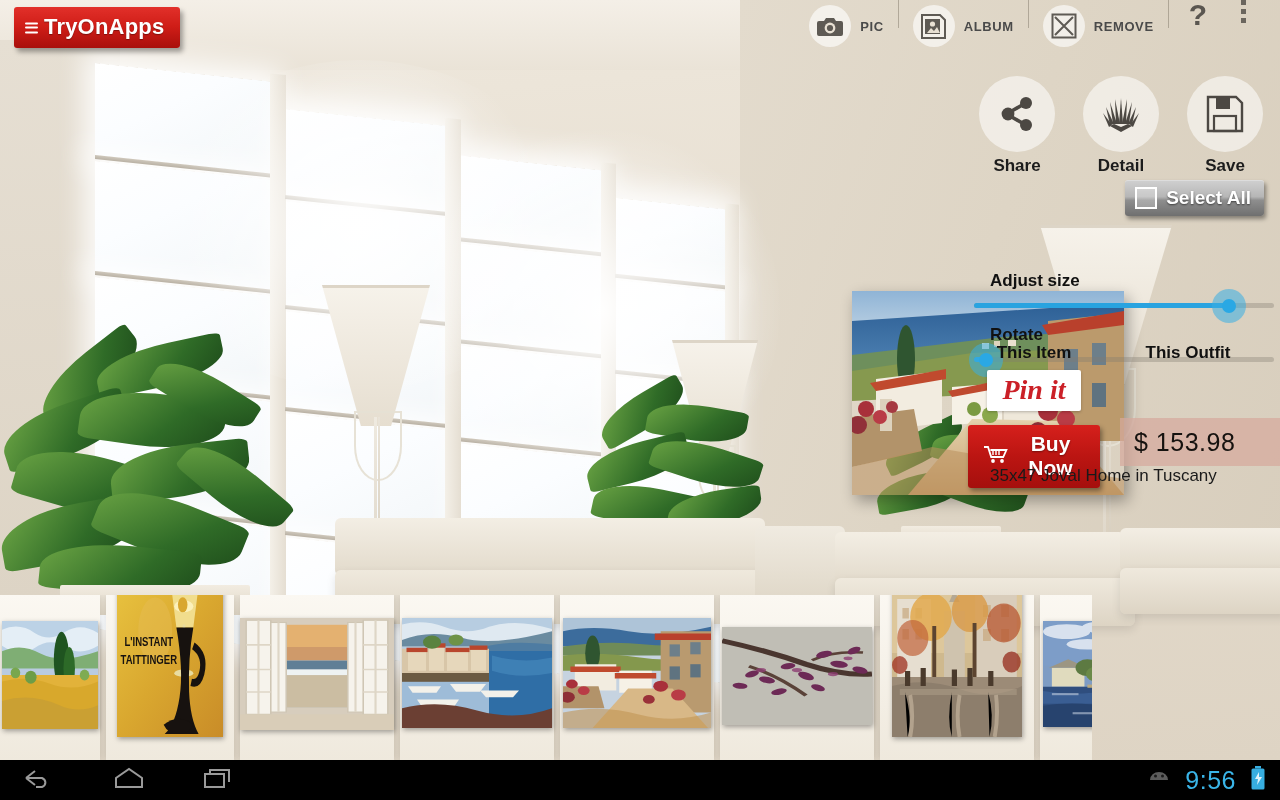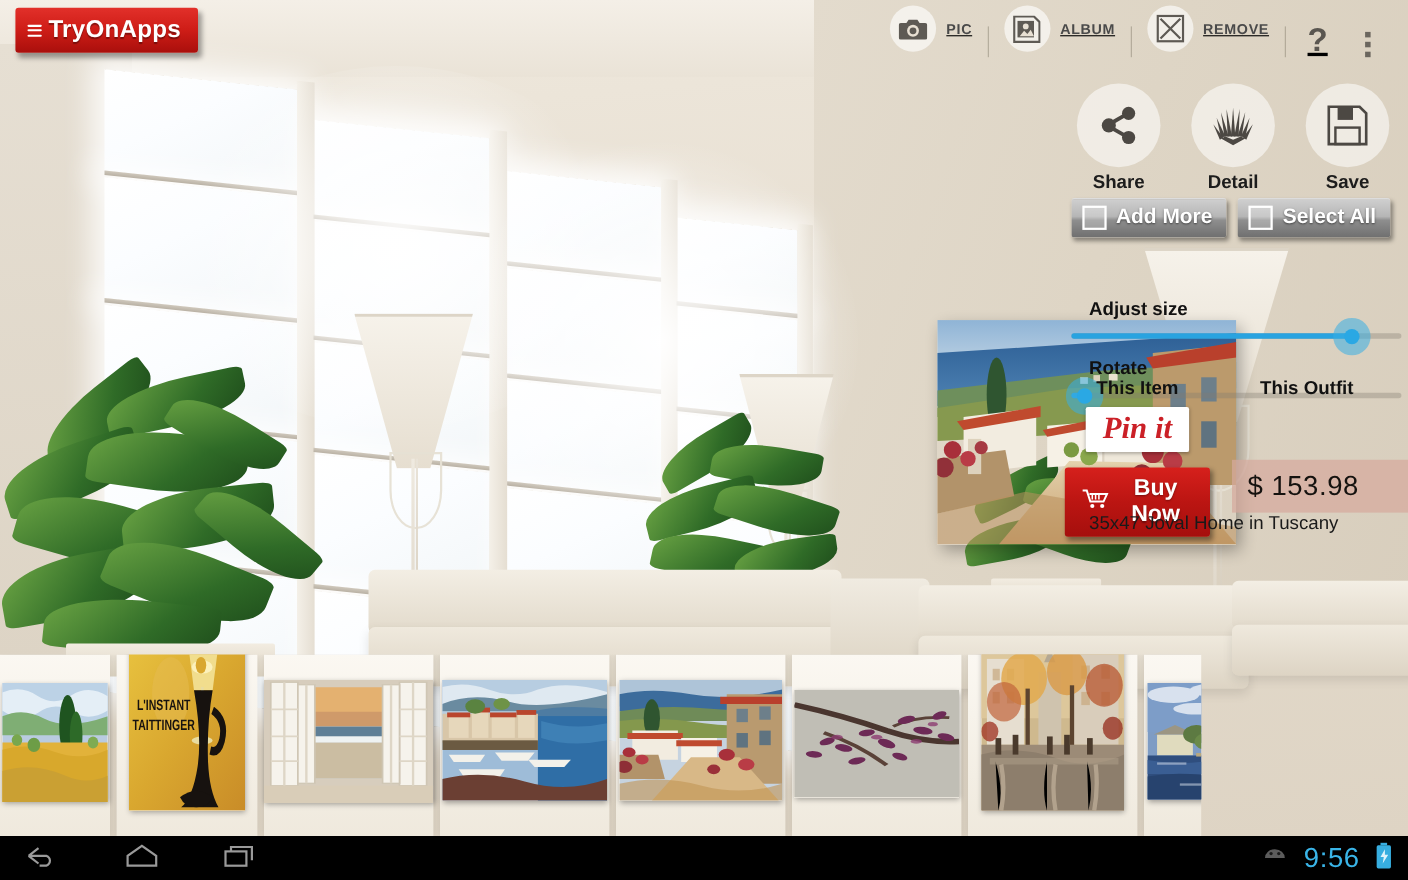--- a/index.html
+++ b/index.html
@@ -52,21 +52,21 @@
   .sofa-arm{position:absolute;background:linear-gradient(180deg,#f0ebe1,#dbd2c1);border-radius:6px;}
 
   
   .topbar{position:absolute;left:0;top:0;width:1280px;height:52px;z-index:40;}
   .logo{position:absolute;left:14px;top:7px;padding:7px 16px 8px 30px;border-radius:3px;
         background:linear-gradient(180deg,#e2302a 0%,#cf1d17 48%,#a90f0c 100%);
         color:#fff;font-weight:bold;font-size:22px;letter-spacing:.2px;
         box-shadow:3px 4px 5px rgba(0,0,0,.35);text-shadow:0 1px 1px rgba(0,0,0,.35);}
   .logo .burger{position:absolute;left:11px;top:50%;transform:translateY(-50%);width:13px;height:11px;}
   .logo .burger i{display:block;height:2px;background:#fff;margin-bottom:2.5px;border-radius:1px;}
-  .tools{position:absolute;right:20px;top:0;height:52px;display:flex;align-items:flex-end;gap:0;text-decoration:underline;}
+  .tools{position:absolute;right:20px;top:0;height:52px;display:flex;align-items:flex-start;gap:0;}
   .tool{display:flex;align-items:center;gap:9px;padding:0 14px;height:52px;}
   .tcircle{width:42px;height:42px;border-radius:50%;background:rgba(255,255,255,.62);
         display:flex;align-items:center;justify-content:center;}
   .tlabel{font-size:13px;font-weight:bold;color:#4a4a4a;letter-spacing:.6px;}
   .tsep{width:1px;height:28px;background:rgba(120,110,96,.45);}
   .qmark{font-size:30px;font-weight:bold;color:#5a5650;padding:0 20px;line-height:1;}
   .dots{display:flex;flex-direction:column;gap:4px;padding:0 14px;}
   .dots i{width:5px;height:5px;background:#6b665e;display:block;}
 
   
@@ -406,24 +406,20 @@
           <path d="M3,3 h28 l6,6 v28 h-34 z" fill="none" stroke="#4c4843" stroke-width="2.4"></path>
           <rect x="11" y="3" width="14" height="12" fill="#4c4843"></rect>
           <rect x="9" y="22" width="22" height="15" fill="none" stroke="#4c4843" stroke-width="2.2"></rect>
         </svg>
       </span>
       <div class="alabel">Save</div>
     </div>
   </div>
 
   <div class="chkrow">
-    <div class="chkbtn">
-      <span class="chkbox"></span>
-      <span class="chklabel">Add More</span>
-    </div>
     <div class="chkbtn">
       <span class="chkbox"></span>
       <span class="chklabel">Select All</span>
     </div>
   </div>
 
   <div class="sliderblk" style="top:225px;">
     <div class="slabel">Adjust size</div>
     <div class="strack">
       <div class="sfill" id="fill0" style="width: 85%;"></div>

